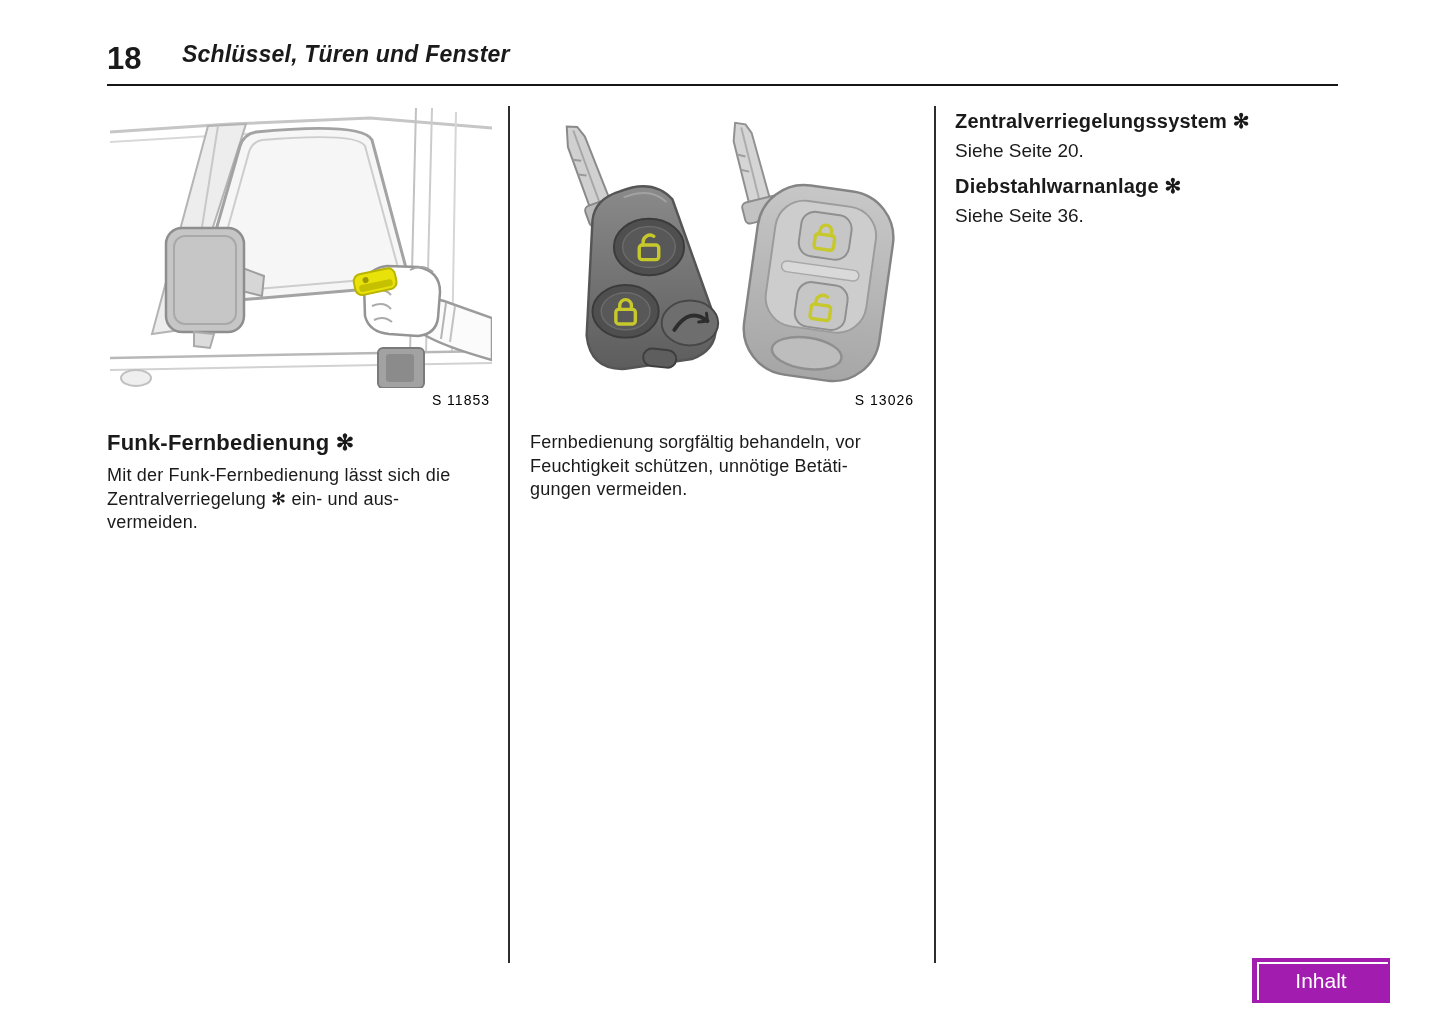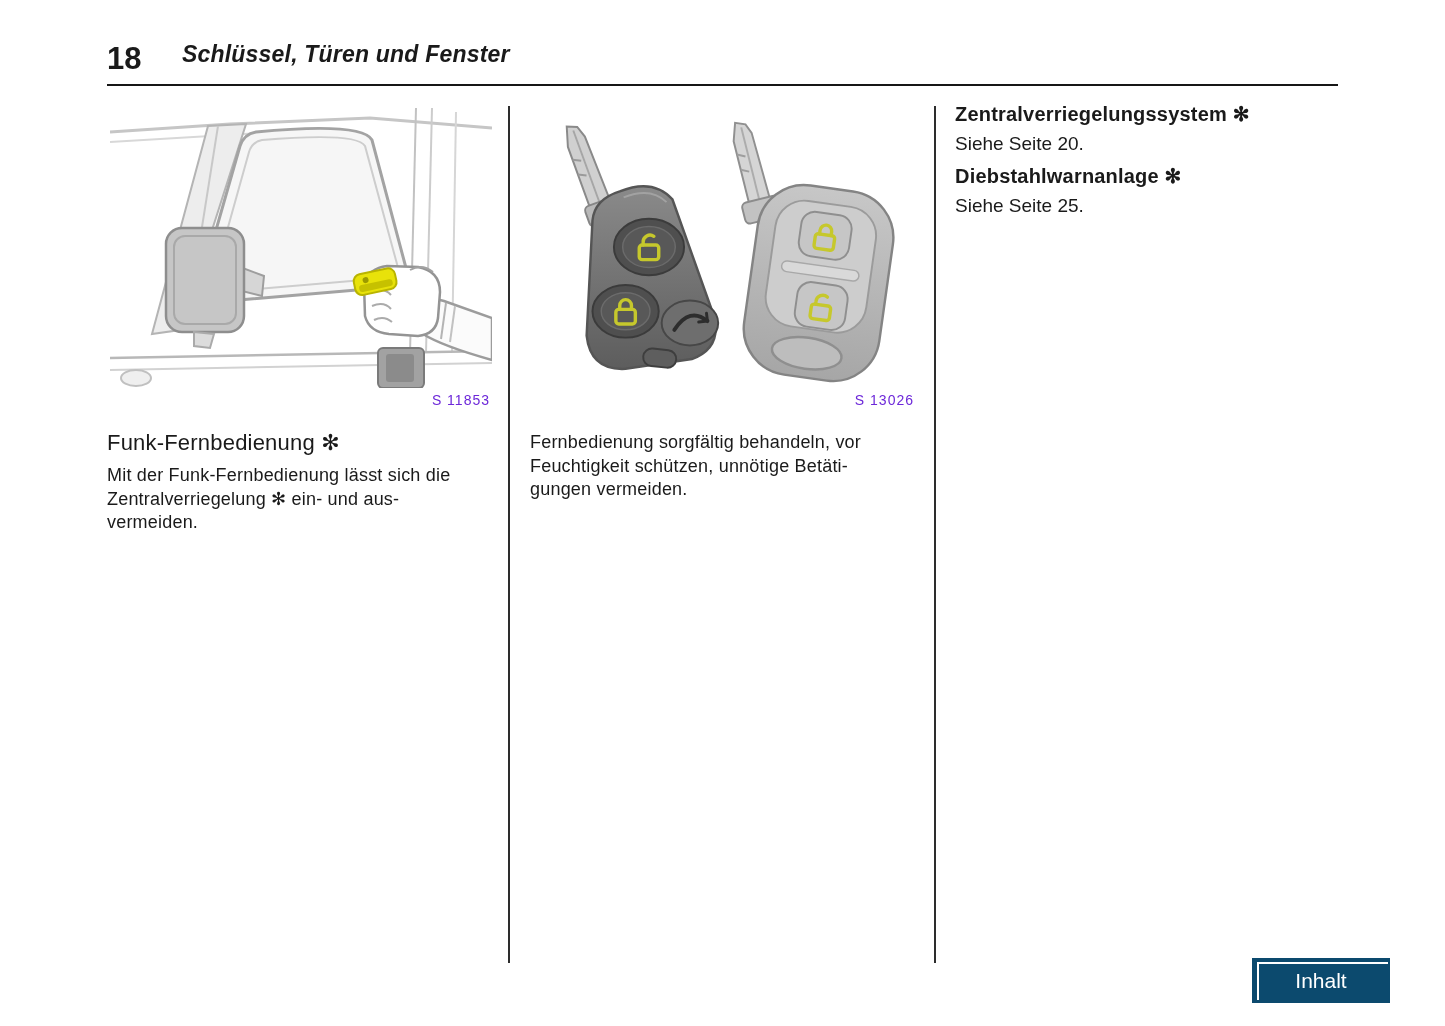--- a/index.html
+++ b/index.html
@@ -12,40 +12,40 @@
   .hdr-rule  { position:absolute; left:107px; top:84px; width:1231px; height:2px; background:#161616; }
   .vdiv { position:absolute; top:106px; width:2px; height:857px; background:#2d2d2d; }
   .vdiv.d1 { left:508px; }
   .vdiv.d2 { left:934px; }
 
   .figure { position:absolute; top:106px; width:382px; height:302px; }
   .fig1 { left:110px; }
   .fig2 { left:534px; }
   .figure svg { display:block; width:382px; height:282px; }
   .fig-caption {
-    position:absolute; right:2px; bottom:0; font-size:14px; color:#6d28d9; letter-spacing:1px;
+    position:absolute; right:2px; bottom:0; font-size:14px; color:#000000; letter-spacing:1px;
   }
 
   .col  { position:absolute; }
   .col1 { left:107px; top:430px; width:392px; }
   .col2 { left:530px; top:431px; width:400px; }
   .col3 { left:955px; top:100px; width:383px; }
 
-  .section-heading { font-size:22px; font-weight:normal; margin:0 0 8px 0; letter-spacing:0.2px; }
+  .section-heading { font-size:22px; font-weight:bold; margin:0 0 8px 0; letter-spacing:0.2px; }
   .para {
     font-size:18px; line-height:23.5px; margin:0 0 10px 0;
     white-space:pre-line; letter-spacing:0.2px;
   }
-  .ref-item  { margin-bottom:4px; }
+  .ref-item  { margin-bottom:4px;margin-top:7px; }
   .ref-title { font-size:20px; font-weight:bold; line-height:29px; letter-spacing:0.2px; }
   .ref-page  { font-size:19px; line-height:29px; }
 
   .inhalt {
     position:absolute; left:1252px; top:958px; width:138px; height:45px;
-    background:#0c4a6e; color:#fff; display:flex; align-items:center; justify-content:center;
+    background:#a21caf; color:#fff; display:flex; align-items:center; justify-content:center;
     font-size:21px; cursor:pointer; user-select:none;
   }
   .inhalt::before {
     content:""; position:absolute; left:5px; top:4px; right:2px; bottom:3px;
     border-top:2px solid #fff; border-left:2px solid #fff; pointer-events:none;
   }
 </style>
 </head>
 <body>
 
@@ -188,19 +188,19 @@
 gungen vermeiden.</p>
   </div>
 
   <div class="col col3">
     <div class="ref-item">
       <div class="ref-title">Zentralverriegelungssystem ✻</div>
       <div class="ref-page">Siehe Seite 20.</div>
     </div>
     <div class="ref-item">
       <div class="ref-title">Diebstahlwarnanlage ✻</div>
-      <div class="ref-page">Siehe Seite 25.</div>
+      <div class="ref-page">Siehe Seite 36.</div>
     </div>
   </div>
 
   <div class="inhalt">Inhalt</div>
 
 </div>
 
 </body></html>

